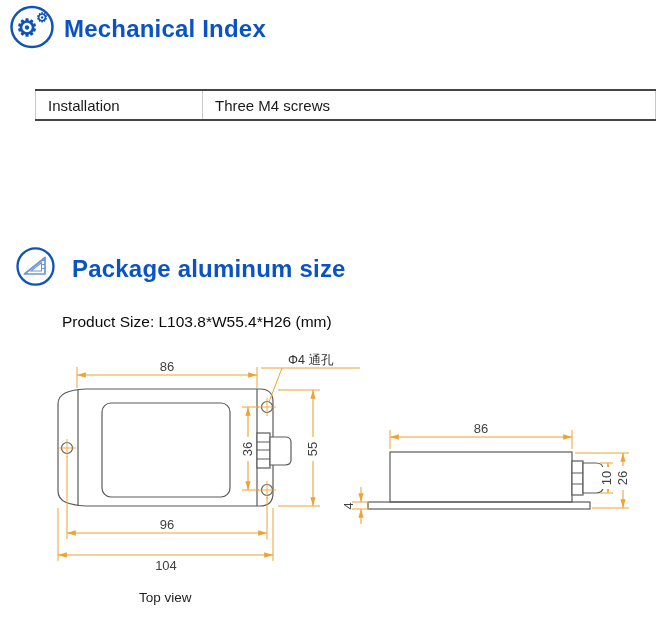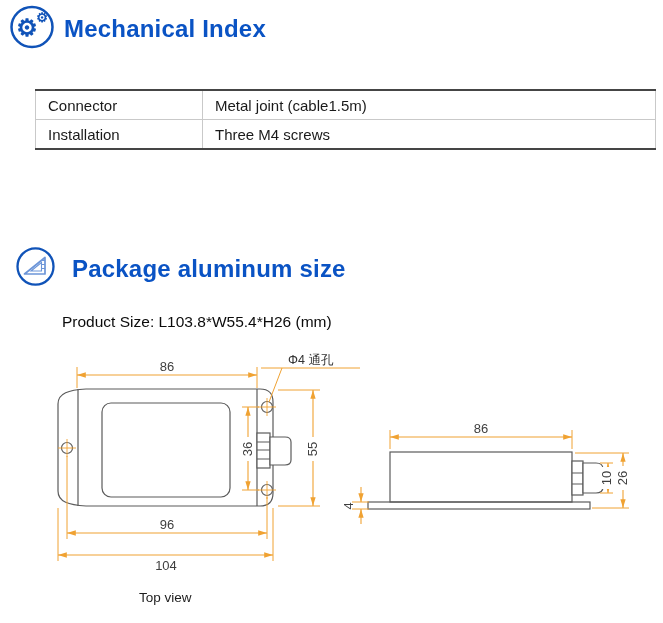--- a/index.html
+++ b/index.html
@@ -33,24 +33,20 @@
 </div>
 <div class="abs section-title" style="left:64px;top:15px;">Mechanical Index</div>
 
 <div class="abs" style="left:35px;top:89px;">
   <table class="spec-table">
     <colgroup>
         <col style="width:167px">
         <col>
       </colgroup>
     <tbody>
-      <tr>
-        <td>Connector</td>
-        <td>Metal joint  (cable1.5m)</td>
-      </tr>
       <tr>
         <td>Installation</td>
         <td>Three M4 screws</td>
       </tr>
     </tbody>
   </table>
 </div>
 
 <div class="abs" style="left:16px;top:247px;">
   <svg width="40" height="40">

